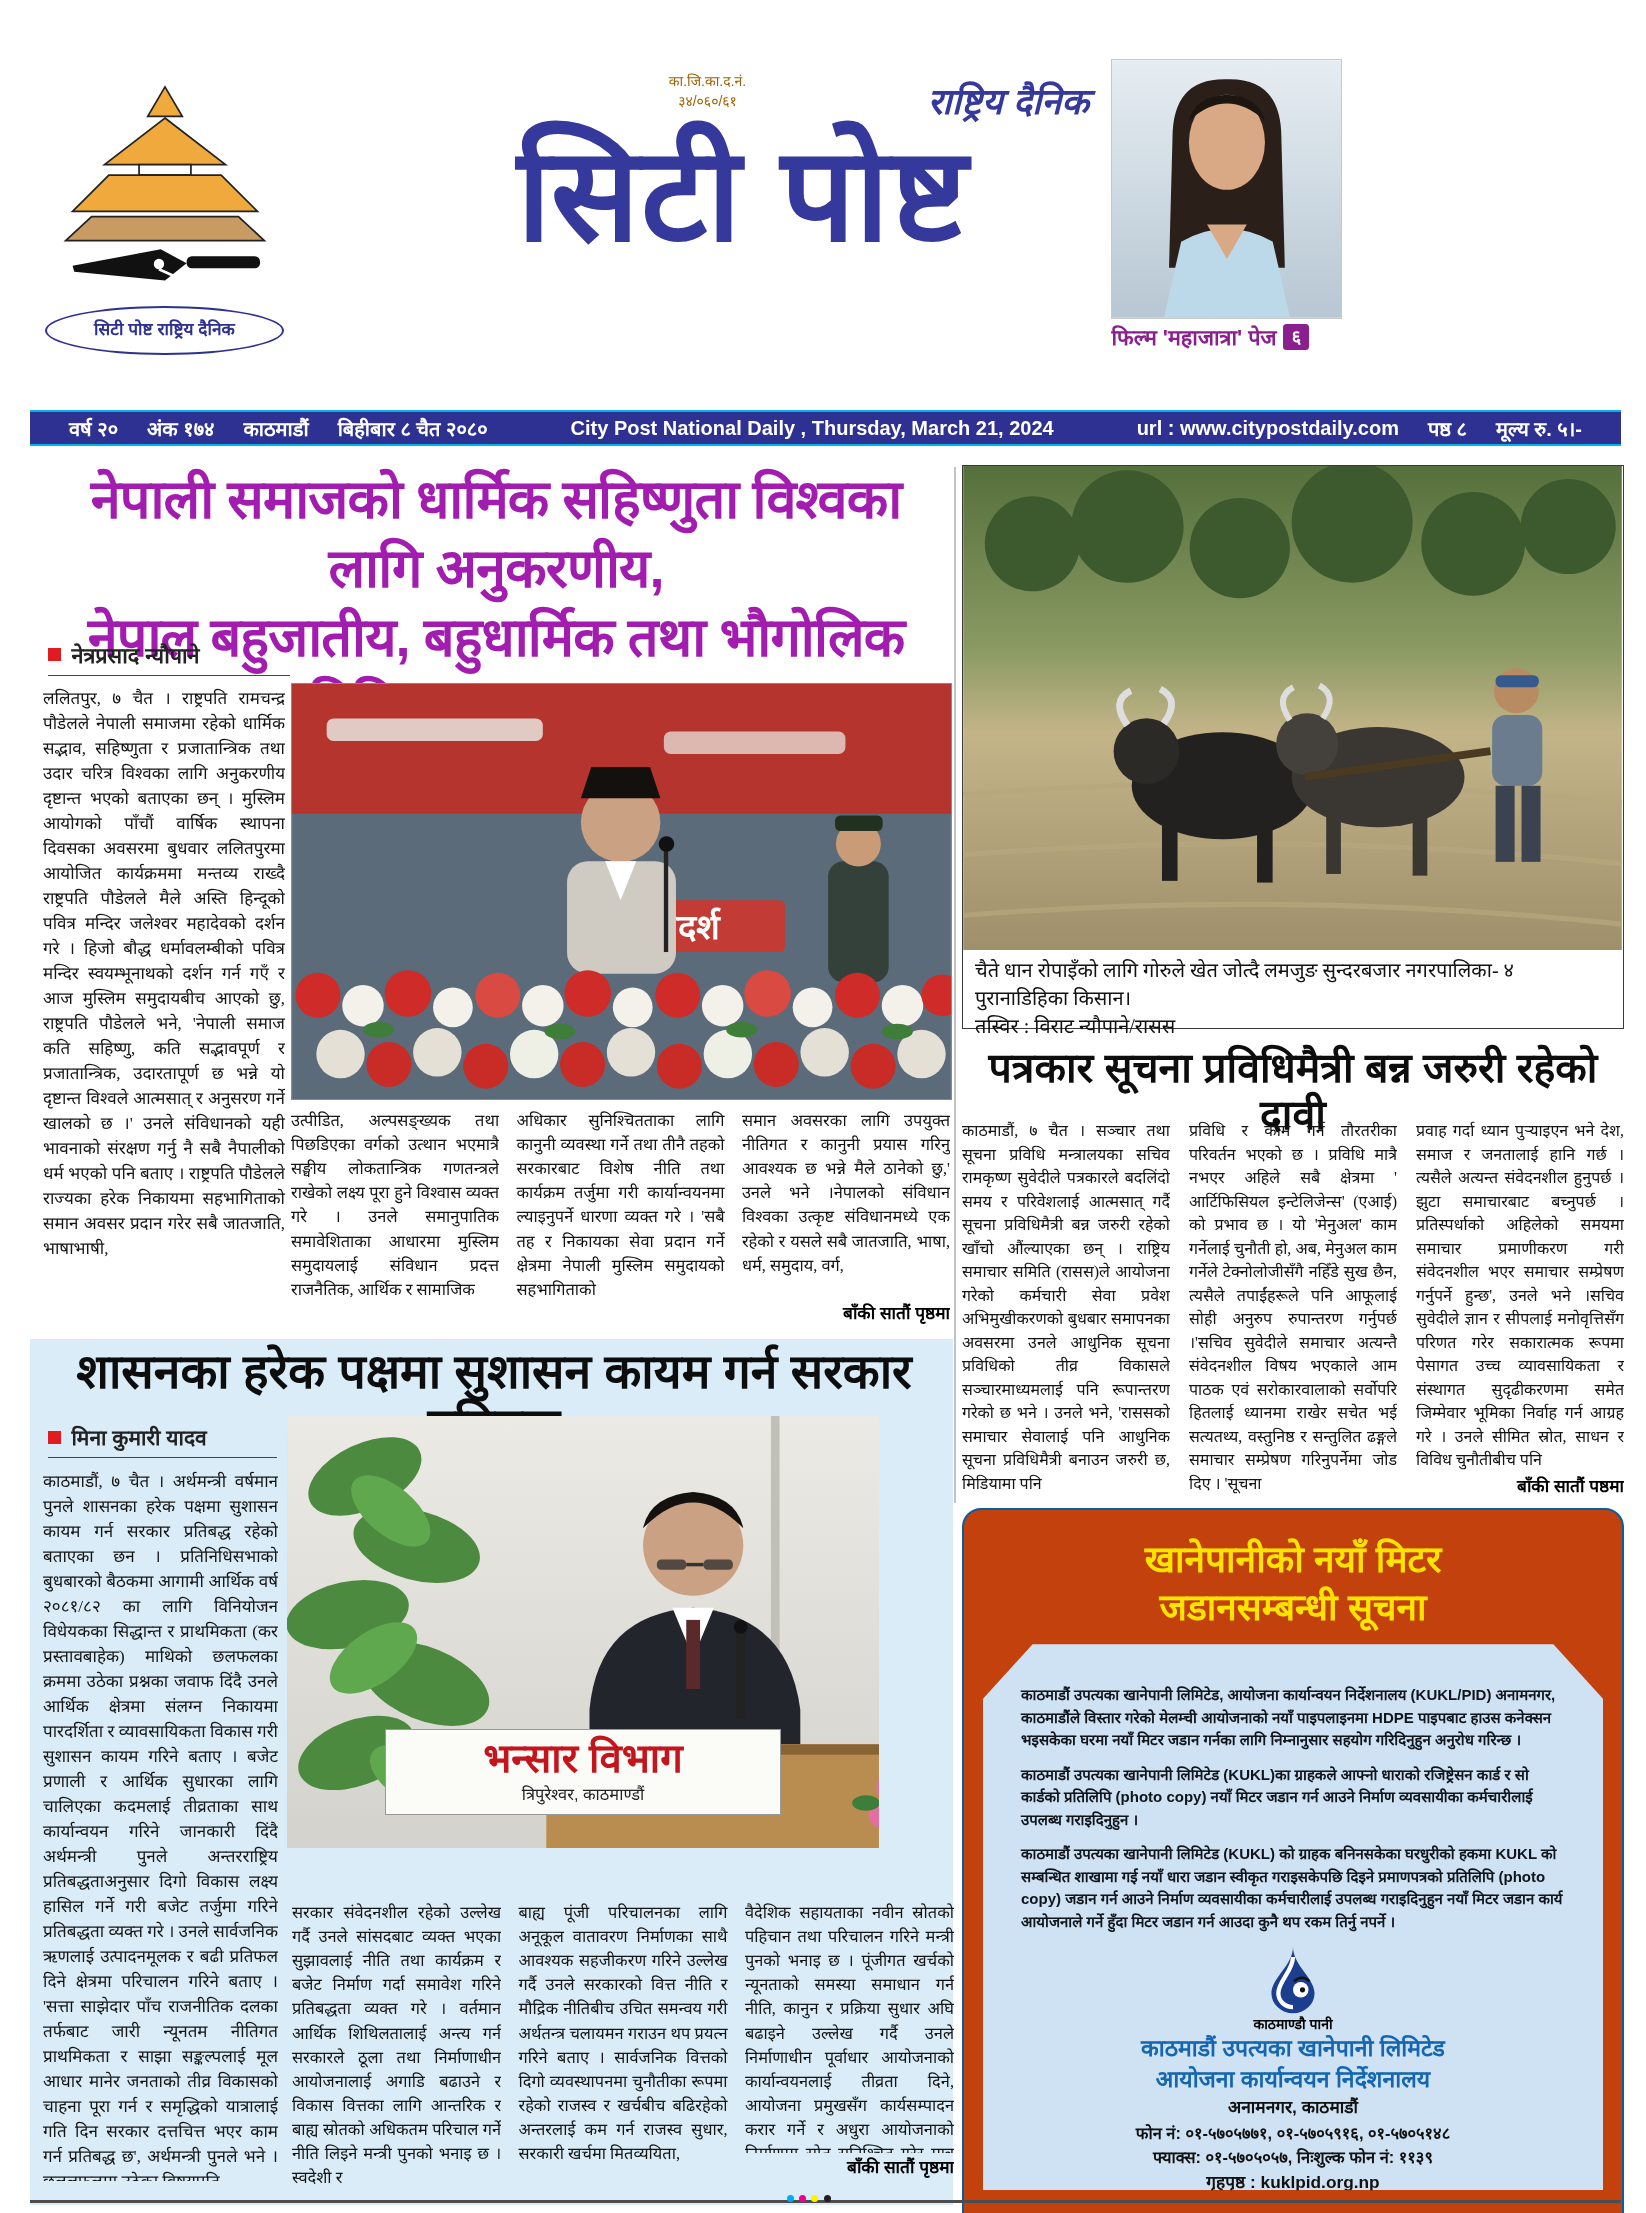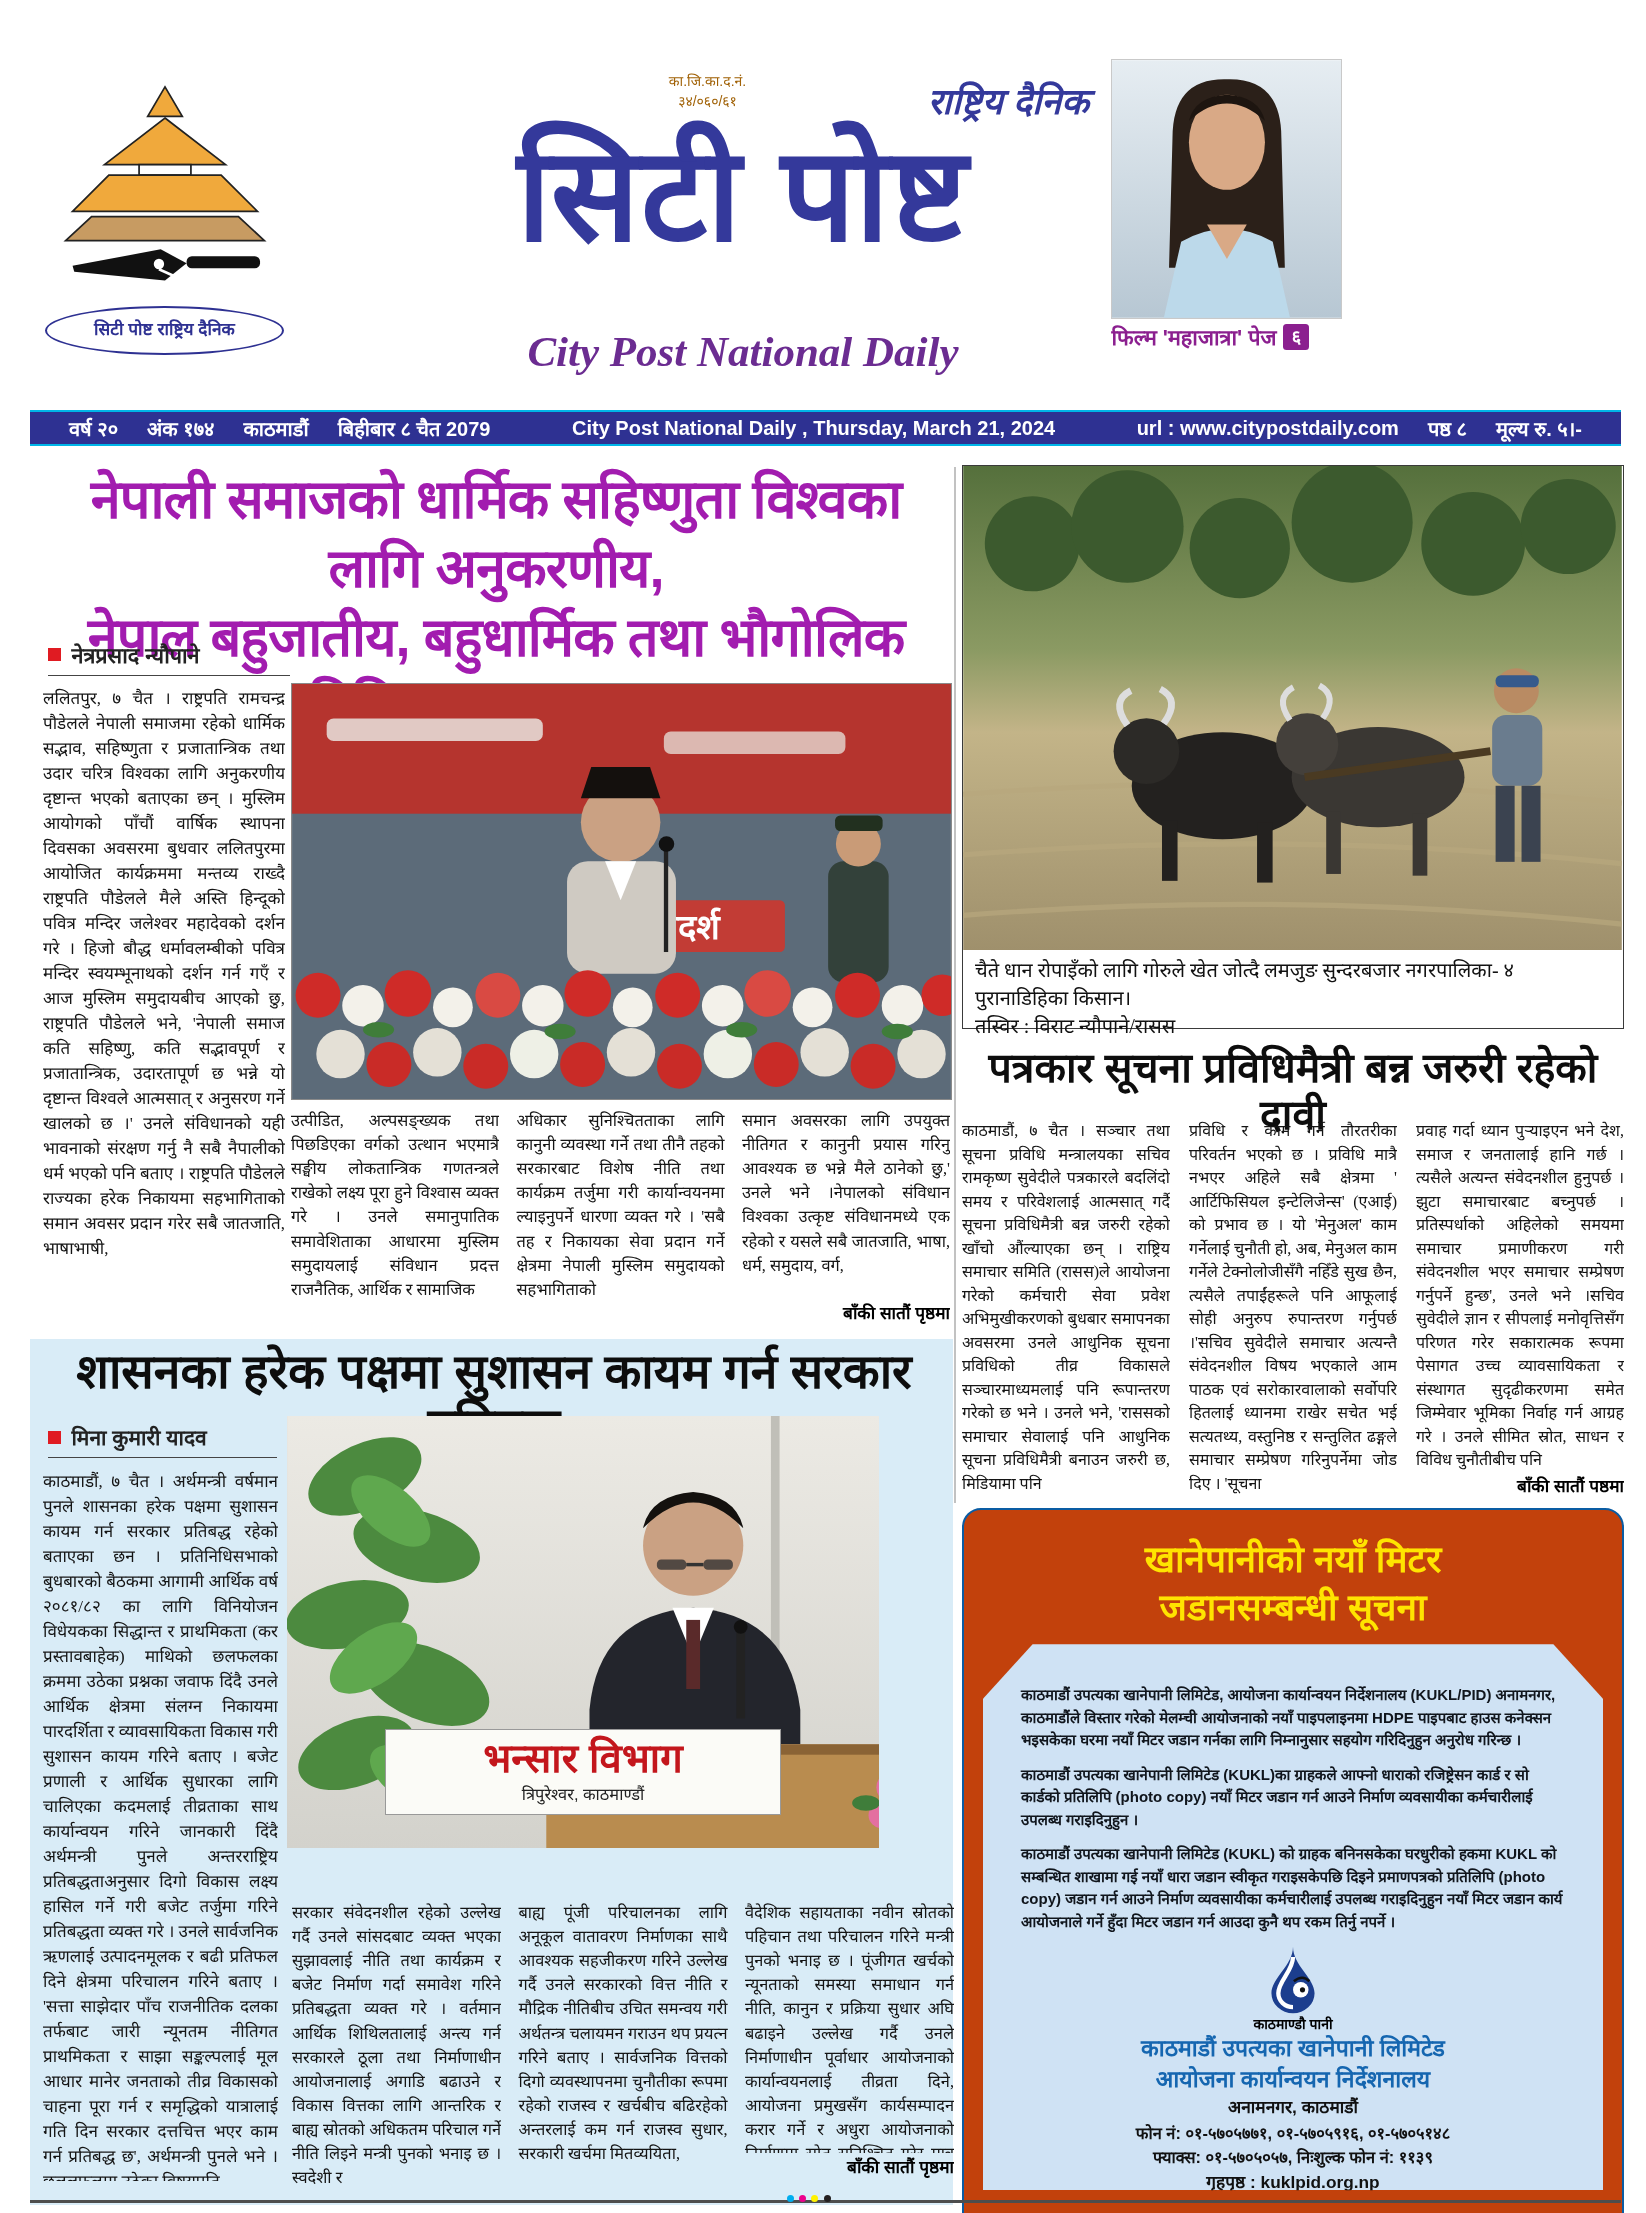--- a/index.html
+++ b/index.html
@@ -104,21 +104,20 @@
     <div class="logo-oval">सिटी पोष्ट राष्ट्रिय दैनिक</div>
   </div>
 
   <div class="abs regno">
     <div>का.जि.का.द.नं.</div>
     <div>३४/०६०/६१</div>
   </div>
 
   <div class="abs tagline">राष्ट्रिय दैनिक</div>
   <div class="abs np-title">सिटी पोष्ट</div>
-  <div class="abs en-title">City Post National Daily</div>
 
   <div class="abs promo-photo">
     <svg width="229" height="258" viewBox="0 0 265 298">
       <defs>
         <linearGradient id="pbg" x1="0" y1="0" x2="0" y2="1">
           <stop offset="0" stop-color="#e6edf2"></stop>
             <stop offset="1" stop-color="#b7c7d3"></stop>
         </linearGradient>
       </defs>
       <rect width="265" height="298" fill="url(#pbg)"></rect>
@@ -131,21 +130,21 @@
   </div>
   <div class="abs promo-caption">
     <span>फिल्म 'महाजात्रा' पेज</span>
     <span class="promo-pagebox">६</span>
   </div>
 
   <div class="abs datebar">
     <span>वर्ष २०</span>
     <span>अंक १७४</span>
     <span>काठमाडौं</span>
-    <span>बिहीबार ८ चैत 2079</span>
+    <span>बिहीबार ८ चैत २०८०</span>
     <span class="sp"></span>
     <span>City Post National Daily , Thursday,  March 21,   2024</span>
     <span class="sp"></span>
     <span>url : www.citypostdaily.com</span>
     <span>पष्ठ ८</span>
     <span>मूल्य रु. ५।-</span>
   </div>
 
   <div class="abs headline1">
     <div>नेपाली समाजको धार्मिक सहिष्णुता विश्वका लागि अनुकरणीय,</div>

